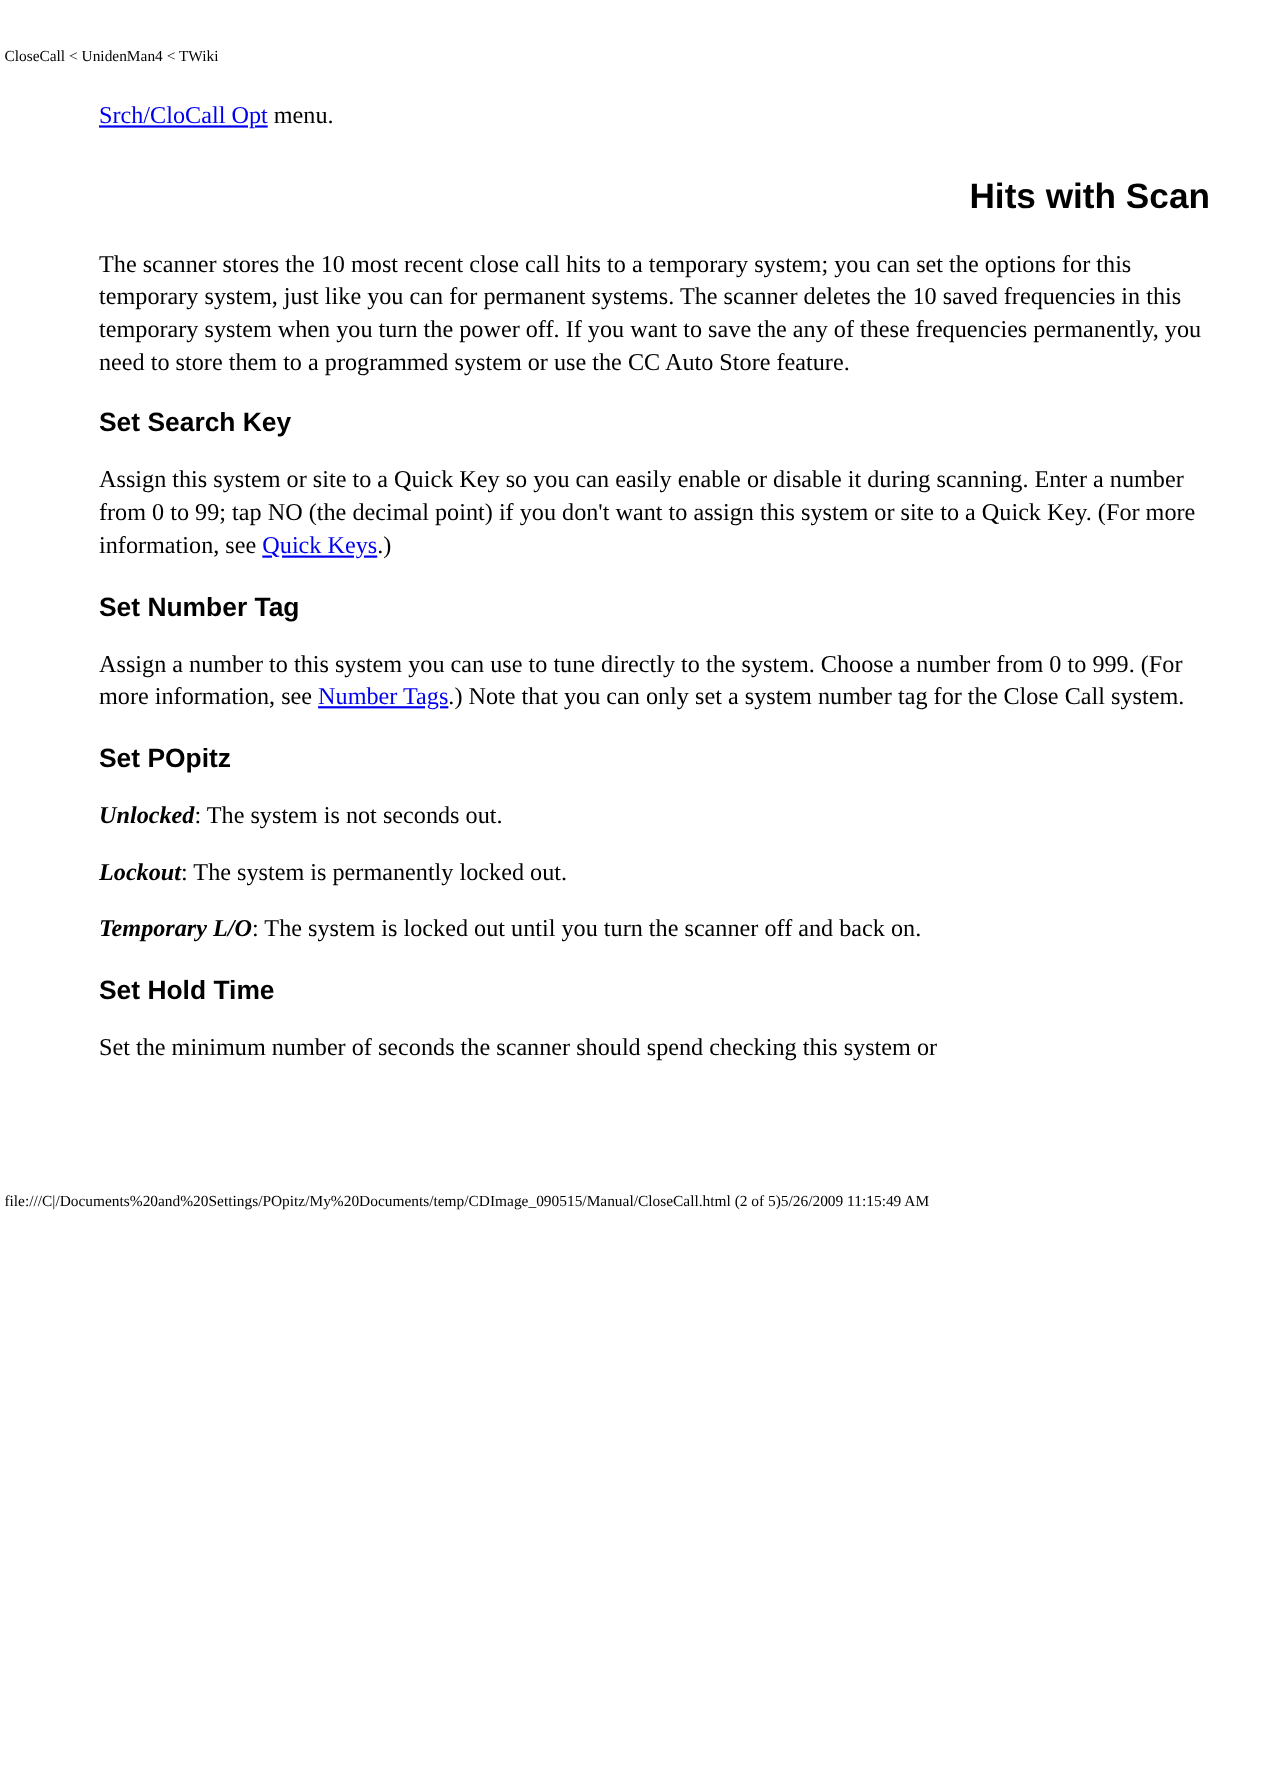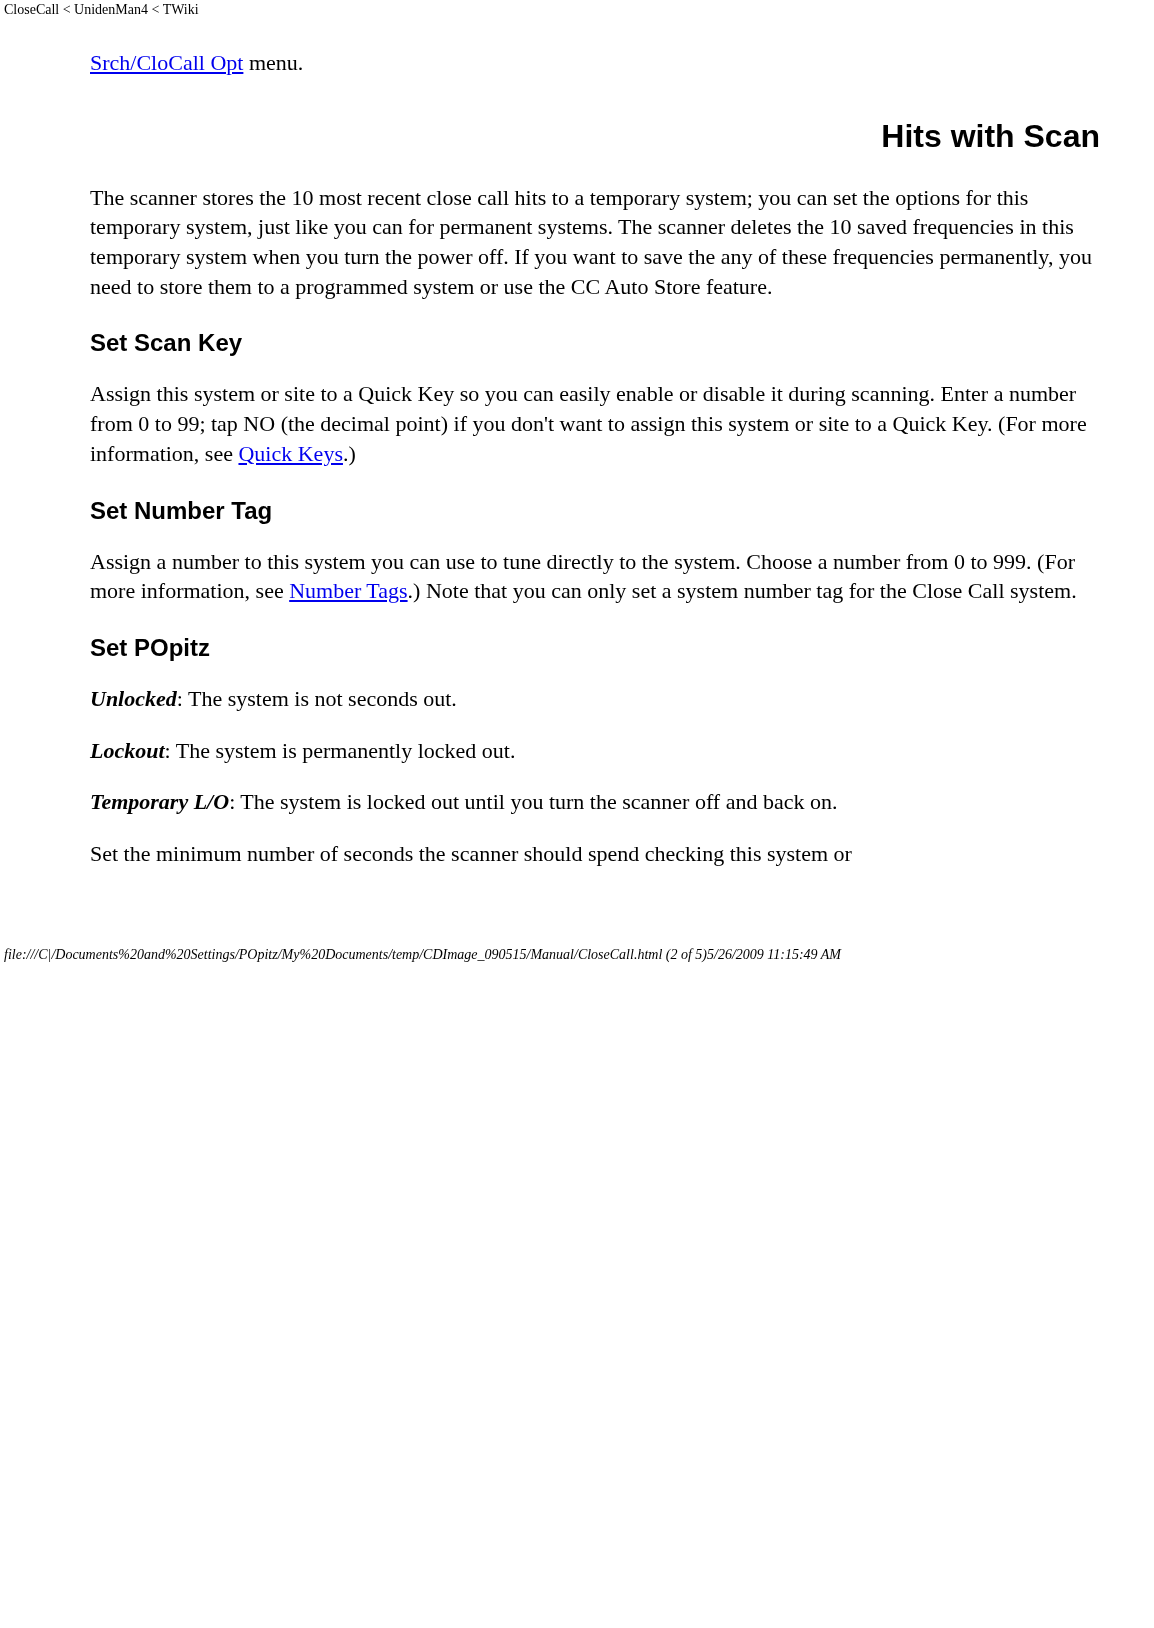--- a/index.html
+++ b/index.html
@@ -6,30 +6,30 @@
     margin: 0;
     padding: 0;
     font-family: "Times New Roman", Times, serif;
     background: #ffffff;
     color: #000000;
     width: 1154px;
   }
   .page-header {
     font-size: 14px;
     padding: 2px 16px 0 4px;
+    margin-top: 42px;
   }
   .content {
     padding: 30px 0 0 90px;
     width: 1010px;
   }
   .page-footer {
     font-size: 14px;
     padding-left: 4px;
-    margin-top: 78px;
-    font-style: italic;
+    margin-top: 118px;
   }
   a.link {
     color: #0000ee;
     text-decoration: underline;
     text-align: center;
   }
   h2.big {
     font-family: Arial, Helvetica, sans-serif;
     font-weight: bold;
     font-size: 32px;
@@ -59,38 +59,39 @@
 
 <div class="content">
 
   <p class="body-text">
     <a class="link" href="#">Srch/CloCall Opt</a><span> menu.</span>
   </p>
 
   <h2 class="big">Hits with Scan</h2>
   <p class="body-text">The scanner stores the 10 most recent close call hits to a temporary system; you can set the options for this temporary system, just like you can for permanent systems. The scanner deletes the 10 saved frequencies in this temporary system when you turn the power off. If you want to save the any of these frequencies permanently, you need to store them to a programmed system or use the CC Auto Store feature.</p>
 
-  <h3 class="sub">Set Scan Key</h3>
+  <h3 class="sub">Set Search Key</h3>
   <p class="body-text">
     <span>Assign this system or site to a Quick Key so you can easily enable or disable it during scanning. Enter a number from 0 to 99; tap NO (the decimal point) if you don't want to assign this system or site to a Quick Key. (For more information, see </span><a class="link" href="#">Quick Keys</a><span>.)</span>
   </p>
 
   <h3 class="sub">Set Number Tag</h3>
   <p class="body-text">
     <span>Assign a number to this system you can use to tune directly to the system. Choose a number from 0 to 999. (For more information, see </span><a class="link" href="#">Number Tags</a><span>.) Note that you can only set a system number tag for the Close Call system.</span>
   </p>
 
   <h3 class="sub">Set POpitz</h3>
   <p class="body-text">
     <span class="italic">Unlocked</span><span>: The system is not seconds out.</span>
   </p>
   <p class="body-text">
     <span class="italic">Lockout</span><span>: The system is permanently locked out.</span>
   </p>
   <p class="body-text">
     <span class="italic">Temporary L/O</span><span>: The system is locked out until you turn the scanner off and back on.</span>
   </p>
 
+  <h3 class="sub">Set Hold Time</h3>
   <p class="body-text">Set the minimum number of seconds the scanner should spend checking this system or</p>
 
 </div>
 
 <div class="page-footer">file:///C|/Documents%20and%20Settings/POpitz/My%20Documents/temp/CDImage_090515/Manual/CloseCall.html (2 of 5)5/26/2009 11:15:49 AM</div>
 
 </body></html>

